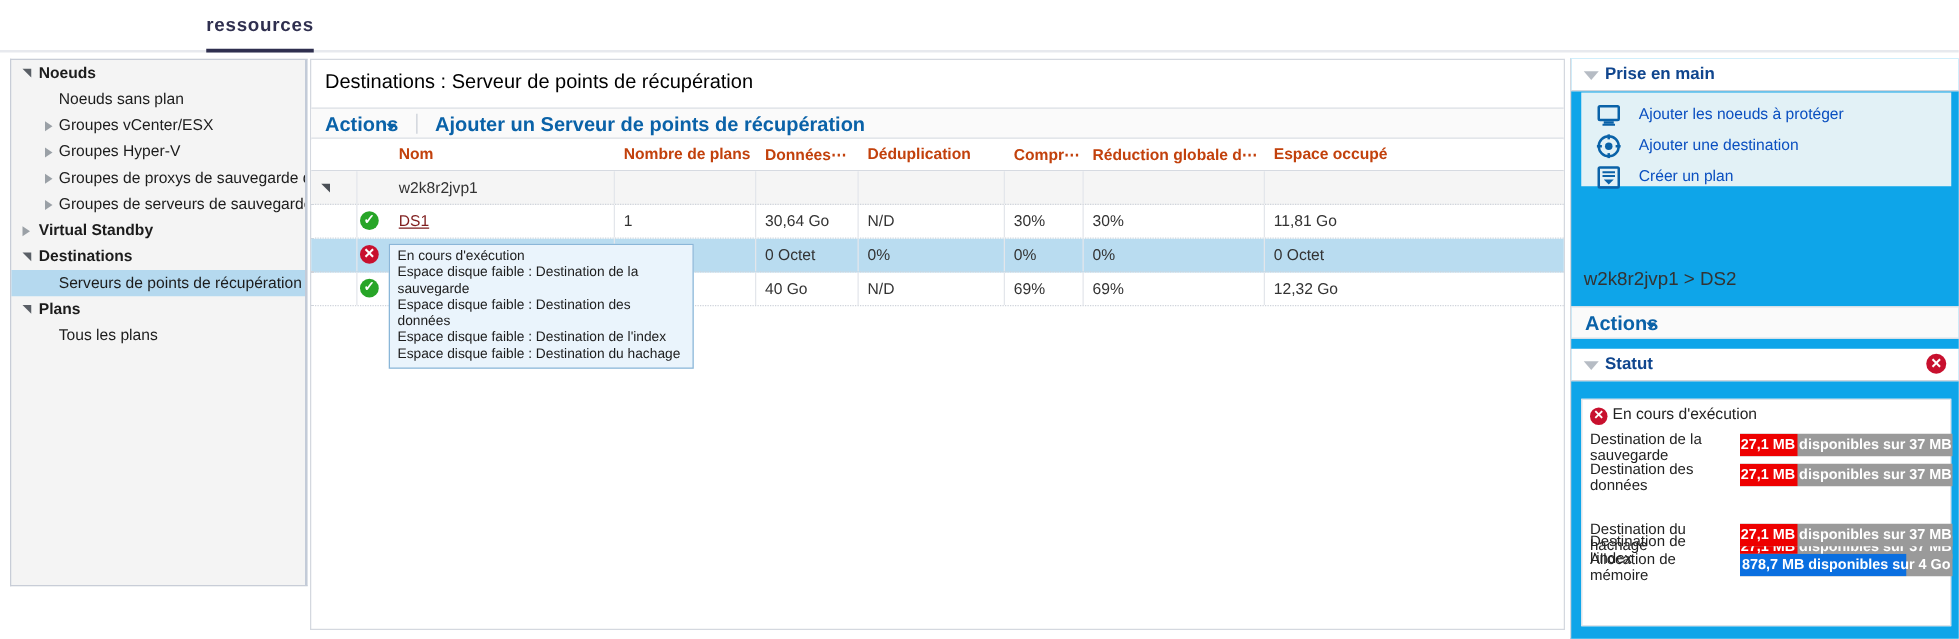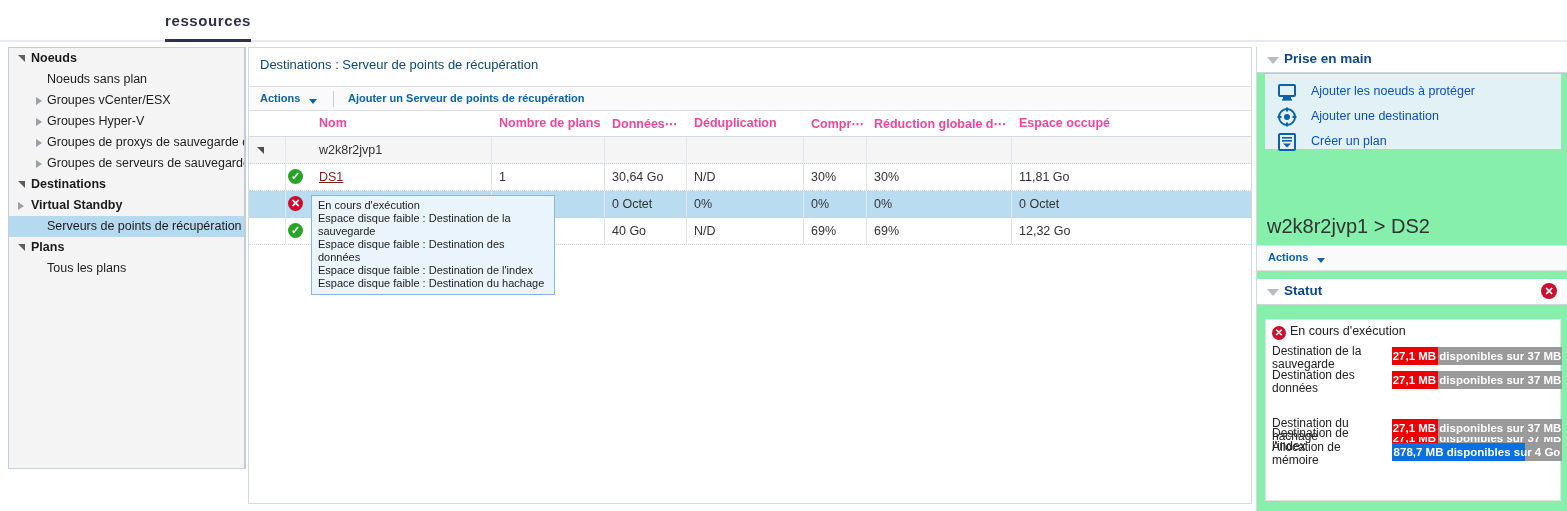--- a/index.html
+++ b/index.html
@@ -86,37 +86,37 @@
     position: absolute;
     left: 248px; top: 47px;
     width: 1004px; height: 457px;
     background: #ffffff;
     border: 1px solid #d4d8df;
     box-sizing: border-box;
   }
   #center-title {
     position: absolute;
     left: 11px; top: 9px;
-    font-size: 13px;
-    color: #0c4a6e;
+    font-size: 16px;
+    color: #000000;
     white-space: nowrap;
   }
   #center-toolbar {
     position: absolute;
     left: 0; top: 38px;
     width: 1002px; height: 25px;
     background: #fafafa;
     border-top: 1px solid #dcdfe5;
     border-bottom: 1px solid #dcdfe5;
     box-sizing: border-box;
   }
   .tb-link {
     position: absolute;
     top: 5px;
-    font-size: 11px;
+    font-size: 16px;
     font-weight: bold;
     color: #0a62a8;
     white-space: nowrap;
     cursor: pointer;
   }
   .tb-caret {
     position: absolute;
     width: 0; height: 0;
     border-left: 4px solid transparent;
     border-right: 4px solid transparent;
@@ -140,21 +140,21 @@
     position: relative;
     height: 24px;
     background: #ffffff;
     border-bottom: 1px solid #d6dae1;
   }
   .th {
     position: absolute;
     top: 4px;
     font-size: 12.5px;
     font-weight: bold;
-    color: #ec4899;
+    color: #c2410c;
     white-space: nowrap;
     text-align: center;
   }
   .trow {
     position: relative;
     height: 26px;
     border-bottom: 1px dotted #cfd4db;
   }
   .trow.group { background: #f5f5f5; }
   .trow.sel   { background: #b9dcf0; }
@@ -209,21 +209,21 @@
     line-height: 13px;
     box-sizing: border-box;
     z-index: 30;
   }
 
   
   #right {
     position: absolute;
     left: 1256px; top: 47px;
     width: 311px; height: 464px;
-    background: #86efac;
+    background: #0ea5e9;
     border-left: 1px solid #d4d8df;
     box-sizing: border-box;
   }
   .sect-head {
     position: relative;
     height: 25px;
     border-bottom: 1px solid #cfd4db;
     background: #ffffff;
   }
   .sect-title {
@@ -258,21 +258,21 @@
     cursor: pointer;
   }
   .gs-ico {
     position: absolute;
     left: 12px; top: 2px;
     width: 20px; height: 20px;
   }
   #breadcrumb {
     position: absolute;
     left: 10px; top: 168px;
-    font-size: 20px;
+    font-size: 15px;
     color: #333;
     white-space: nowrap;
     text-align: right;
   }
   #right-actions {
     position: absolute;
     left: 0; top: 198px;
     width: 310px; height: 26px;
     background: #fafafa;
     border-top: 1px solid #dcdfe5;
@@ -363,22 +363,22 @@
   <div class="tab active">ressources</div>
 </div>
 
 <div id="sidebar">
     <div class="nav-row lvl0"><span class="tri open t0"></span><span>Noeuds</span></div>
     <div class="nav-row lvl1"><span>Noeuds sans plan</span></div>
     <div class="nav-row lvl1"><span class="tri closed t1"></span><span>Groupes vCenter/ESX</span></div>
     <div class="nav-row lvl1"><span class="tri closed t1"></span><span>Groupes Hyper-V</span></div>
     <div class="nav-row lvl1"><span class="tri closed t1"></span><span>Groupes de proxys de sauvegarde de m</span></div>
     <div class="nav-row lvl1"><span class="tri closed t1"></span><span>Groupes de serveurs de sauvegarde Lin</span></div>
+    <div class="nav-row lvl0"><span class="tri closed t0"></span><span>Virtual Standby</span></div>
     <div class="nav-row lvl0"><span class="tri open t0"></span><span>Destinations</span></div>
-    <div class="nav-row lvl0"><span class="tri closed t0"></span><span>Virtual Standby</span></div>
     <div class="nav-row lvl1 selected"><span>Serveurs de points de récupération</span></div>
     <div class="nav-row lvl0"><span class="tri open t0"></span><span>Plans</span></div>
     <div class="nav-row lvl1"><span>Tous les plans</span></div>
   </div>
 
 <div id="center">
   <div id="center-title">Destinations : Serveur de points de récupération</div>
 
   <div id="center-toolbar">
     <div class="tb-link" style="left:11px;">Actions</div>

